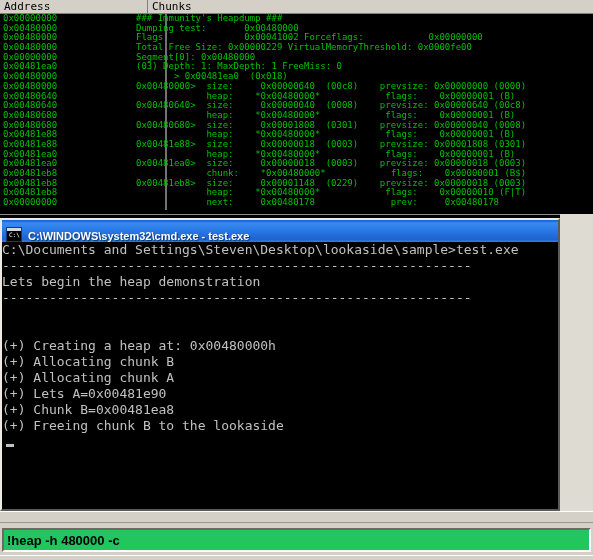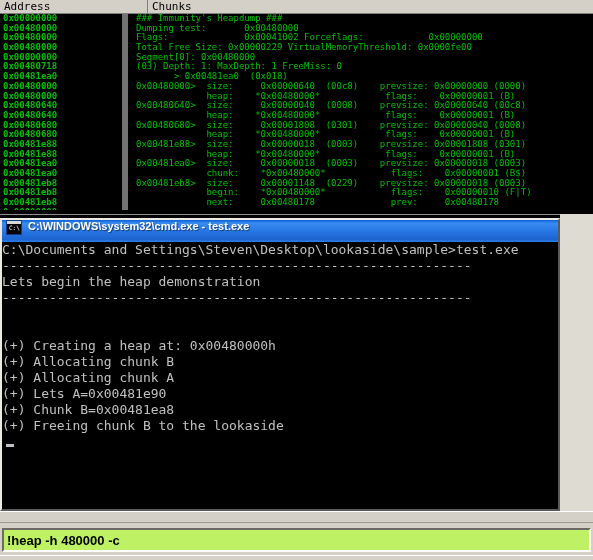--- a/index.html
+++ b/index.html
@@ -26,25 +26,24 @@
     padding-left:4px;box-sizing:border-box;
     white-space:nowrap;overflow:hidden;
   }
   .dbg-hcell.addr{left:0;width:148px;border-right:1px solid #808080;}
   .dbg-hcell.chunks{left:148px;width:445px;}
 
   .dbg-body{
     position:absolute;left:0;top:14px;width:593px;height:196px;background:#000;
   }
   .col-addr{
-    position:absolute;left:0;top:0;width:128px;height:196px;
-    border-right:6px solid #737373;
+    position:absolute;left:0;top:0;width:167px;height:196px;
+    border-right:2px solid #737373;
     box-sizing:border-box;
     overflow:hidden;
-    font-weight:bold;
   }
   .col-chunks{
     position:absolute;left:132px;top:0;width:444px;height:196px;overflow:hidden;
   }
   .crow{
     height:9.7px;line-height:9.7px;
     font-family:"DejaVu Sans Mono","Liberation Mono",monospace;
     font-size:9px;
     color:#00c000;
     white-space:pre;
@@ -65,21 +64,21 @@
   .cmd-frame{
     position:absolute;left:0;top:0;width:560px;height:293px;
     border:2px solid;
     border-color:#eceae3 #5a5a5a #5a5a5a #eceae3;
     box-sizing:border-box;
     background:#000;
   }
   .cmd-title{
     position:absolute;left:2px;top:2px;width:556px;height:22px;
     background:linear-gradient(to bottom,#0a60d8 0%,#3a8bef 14%,#2a7ae8 45%,#1c63cf 88%,#2f7fe8 100%);
-    display:flex;align-items:flex-start;
+    display:flex;align-items:flex-end;
   }
   .cmd-icon{
     width:14px;height:13px;margin-left:4px;margin-right:6px;
     background:#000;border:1px solid #0a3d80;
     position:relative;flex:0 0 auto;
   }
   .cmd-icon .bar{position:absolute;left:0;top:0;right:0;height:3px;background:#d8d8d8;}
   .cmd-icon .cprompt{
     position:absolute;left:2px;top:4px;
     font-family:"DejaVu Sans Mono","Liberation Mono",monospace;
@@ -116,21 +115,21 @@
     position:absolute;left:0;top:511px;width:593px;height:49px;background:#d4d0c8;
   }
   .cmdbar-sep{
     position:absolute;left:0;top:0;width:593px;height:1px;background:#ffffff;
   }
   .cmdbar-sep2{
     position:absolute;left:0;top:11px;width:593px;height:1px;background:#9a978f;
   }
   .cmdinput{
     position:absolute;left:2px;top:17px;width:589px;height:24px;
-    background:#bef264;
+    background:#22c55e;
     border:2px solid;
     border-color:#6e6a63 #ffffff #ffffff #6e6a63;
     box-sizing:border-box;
     display:flex;align-items:center;
   }
   .cmdinput-text{
     font-family:"Liberation Sans",sans-serif;
     font-size:13px;font-weight:bold;color:#000;
     padding-left:3px;white-space:pre;
   }
@@ -151,21 +150,20 @@
       <div class="dbg-hcell chunks">Chunks</div>
     </div>
 
     <div class="dbg-body">
       <div class="col-addr">
         <div class="crow">0x00000000</div>
         <div class="crow">0x00480000</div>
         <div class="crow">0x00480000</div>
         <div class="crow">0x00480000</div>
         <div class="crow">0x00000000</div>
-        <div class="crow">0x00480718</div>
         <div class="crow">0x00481ea0</div>
         <div class="crow">0x00480000</div>
         <div class="crow">0x00480000</div>
         <div class="crow">0x00480640</div>
         <div class="crow">0x00480640</div>
         <div class="crow">0x00480680</div>
         <div class="crow">0x00480680</div>
         <div class="crow">0x00481e88</div>
         <div class="crow">0x00481e88</div>
         <div class="crow">0x00481ea0</div>
@@ -188,21 +186,21 @@
         <div class="crow">             heap:    *0x00480000*            flags:    0x00000001 (B)</div>
         <div class="crow">0x00480640&gt;  size:     0x00000040  (0008)    prevsize: 0x00000640 (00c8)</div>
         <div class="crow">             heap:    *0x00480000*            flags:    0x00000001 (B)</div>
         <div class="crow">0x00480680&gt;  size:     0x00001808  (0301)    prevsize: 0x00000040 (0008)</div>
         <div class="crow">             heap:    *0x00480000*            flags:    0x00000001 (B)</div>
         <div class="crow">0x00481e88&gt;  size:     0x00000018  (0003)    prevsize: 0x00001808 (0301)</div>
         <div class="crow">             heap:    *0x00480000*            flags:    0x00000001 (B)</div>
         <div class="crow">0x00481ea0&gt;  size:     0x00000018  (0003)    prevsize: 0x00000018 (0003)</div>
         <div class="crow">             chunk:    *0x00480000*            flags:    0x00000001 (B$)</div>
         <div class="crow">0x00481eb8&gt;  size:     0x00001148  (0229)    prevsize: 0x00000018 (0003)</div>
-        <div class="crow">             begin:    *0x00480000*            flags:    0x00000010 (F|T)</div>
+        <div class="crow">             heap:    *0x00480000*            flags:    0x00000010 (F|T)</div>
         <div class="crow">             next:     0x00480178              prev:     0x00480178</div>
         <div class="crow">=-=-=-=-=-=-=-=-=-=-=-=-=-=-=-=-=-=-=-=-=-=-=-=-=-=-=-=-=-=-=-=-=-=-=-=</div>
       </div>
     </div>
 
     <div class="dbg-bottomline"></div>
   </div>
 
   <div class="gap-right"></div>
 

